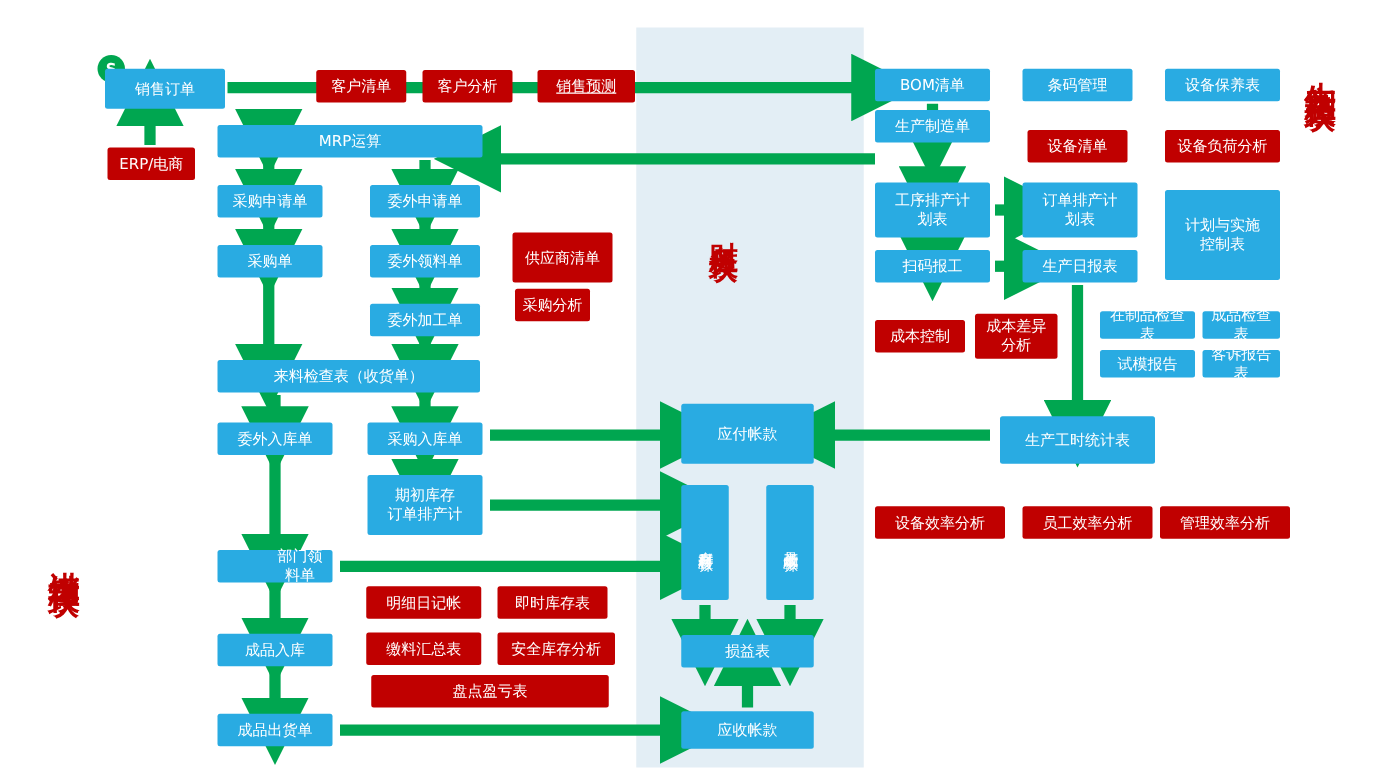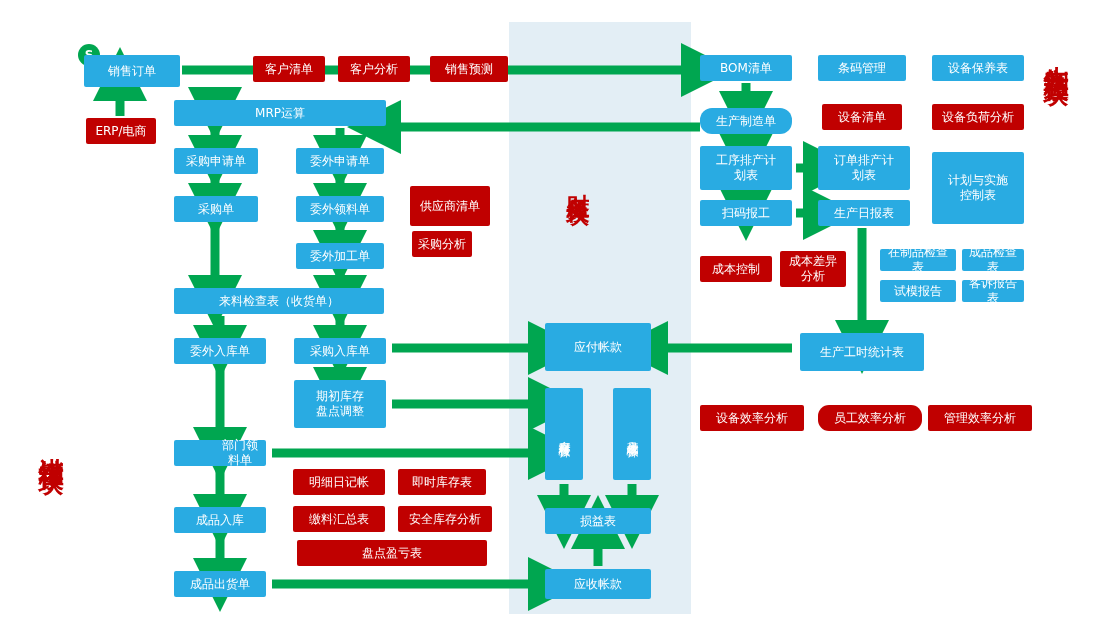--- a/index.html
+++ b/index.html
@@ -106,66 +106,66 @@
 
   <div class="side-label" style="left:36px;top:437px;">进销存模块</div>
   <div class="side-label" style="left:1041px;top:45px;">生产制造模块</div>
   <div class="side-label" style="left:565px;top:175px;font-size:23px;color:#c00000;">财务模块</div>
 
   <div id="nodes">
       <div class="node blue" style="left: 84px; top: 55px; width: 96px; height: 32px;">销售订单</div>
       <div class="node red" style="left: 86px; top: 118px; width: 70px; height: 26px;">ERP/电商</div>
       <div class="node red" style="left: 253px; top: 56px; width: 72px; height: 26px;">客户清单</div>
       <div class="node red" style="left: 338px; top: 56px; width: 72px; height: 26px;">客户分析</div>
-      <div class="node red" style="left: 430px; top: 56px; width: 78px; height: 26px;">销售预测</div>
+      <div class="node red" style="left: 430px; top: 56px; width: 78px; height: 26px; text-decoration: underline;">销售预测</div>
       <div class="node blue" style="left: 174px; top: 100px; width: 212px; height: 26px;">MRP运算</div>
       <div class="node blue" style="left: 174px; top: 148px; width: 84px; height: 26px;">采购申请单</div>
       <div class="node blue" style="left: 296px; top: 148px; width: 88px; height: 26px;">委外申请单</div>
       <div class="node blue" style="left: 174px; top: 196px; width: 84px; height: 26px;">采购单</div>
       <div class="node blue" style="left: 296px; top: 196px; width: 88px; height: 26px;">委外领料单</div>
       <div class="node blue" style="left: 296px; top: 243px; width: 88px; height: 26px;">委外加工单</div>
       <div class="node red" style="left: 410px; top: 186px; width: 80px; height: 40px;">供应商清单</div>
       <div class="node red" style="left: 412px; top: 231px; width: 60px; height: 26px;">采购分析</div>
       <div class="node blue" style="left: 174px; top: 288px; width: 210px; height: 26px;">来料检查表（收货单）</div>
       <div class="node blue" style="left: 174px; top: 338px; width: 92px; height: 26px;">委外入库单</div>
       <div class="node blue" style="left: 294px; top: 338px; width: 92px; height: 26px;">采购入库单</div>
       <div class="node blue" style="left: 294px; top: 380px; width: 92px; height: 48px; white-space: pre-line;">期初库存
-盘点调整</div>
+订单排产计</div>
       <div class="node blue" style="left: 174px; top: 440px; width: 92px; height: 26px; padding-left: 43px;">部门领料单</div>
       <div class="node blue" style="left: 174px; top: 507px; width: 92px; height: 26px;">成品入库</div>
       <div class="node blue" style="left: 174px; top: 571px; width: 92px; height: 26px;">成品出货单</div>
       <div class="node red" style="left: 293px; top: 469px; width: 92px; height: 26px;">明细日记帐</div>
       <div class="node red" style="left: 398px; top: 469px; width: 88px; height: 26px;">即时库存表</div>
       <div class="node red" style="left: 293px; top: 506px; width: 92px; height: 26px;">缴料汇总表</div>
       <div class="node red" style="left: 398px; top: 506px; width: 94px; height: 26px;">安全库存分析</div>
       <div class="node red" style="left: 297px; top: 540px; width: 190px; height: 26px;">盘点盈亏表</div>
       <div class="node blue" style="left: 545px; top: 323px; width: 106px; height: 48px;">应付帐款</div>
       <div class="node blue vert" style="left: 545px; top: 388px; width: 38px; height: 92px; writing-mode: vertical-rl; text-orientation: upright; letter-spacing: 1px;">库存材料核算</div>
       <div class="node blue vert" style="left: 613px; top: 388px; width: 38px; height: 92px; writing-mode: vertical-rl; text-orientation: upright; letter-spacing: 1px;">产品成本核算</div>
       <div class="node blue" style="left: 545px; top: 508px; width: 106px; height: 26px;">损益表</div>
       <div class="node blue" style="left: 545px; top: 569px; width: 106px; height: 30px;">应收帐款</div>
       <div class="node blue" style="left: 700px; top: 55px; width: 92px; height: 26px;">BOM清单</div>
       <div class="node blue" style="left: 818px; top: 55px; width: 88px; height: 26px;">条码管理</div>
       <div class="node blue" style="left: 932px; top: 55px; width: 92px; height: 26px;">设备保养表</div>
-      <div class="node blue" style="left: 700px; top: 108px; width: 92px; height: 26px; border-radius: 12px;">生产制造单</div>
+      <div class="node blue" style="left: 700px; top: 88px; width: 92px; height: 26px;">生产制造单</div>
       <div class="node red" style="left: 822px; top: 104px; width: 80px; height: 26px; text-align: right;">设备清单</div>
       <div class="node red" style="left: 932px; top: 104px; width: 92px; height: 26px;">设备负荷分析</div>
       <div class="node blue" style="left: 700px; top: 146px; width: 92px; height: 44px; white-space: pre-line;">工序排产计
 划表</div>
       <div class="node blue" style="left: 818px; top: 146px; width: 92px; height: 44px; white-space: pre-line;">订单排产计
 划表</div>
       <div class="node blue" style="left: 932px; top: 152px; width: 92px; height: 72px; white-space: pre-line;">计划与实施
 控制表</div>
       <div class="node blue" style="left: 700px; top: 200px; width: 92px; height: 26px;">扫码报工</div>
       <div class="node blue" style="left: 818px; top: 200px; width: 92px; height: 26px;">生产日报表</div>
       <div class="node red" style="left: 700px; top: 256px; width: 72px; height: 26px;">成本控制</div>
       <div class="node red" style="left: 780px; top: 251px; width: 66px; height: 36px; white-space: pre-line;">成本差异
 分析</div>
       <div class="node blue" style="left: 880px; top: 249px; width: 76px; height: 22px;">在制品检查表</div>
       <div class="node blue" style="left: 962px; top: 249px; width: 62px; height: 22px;">成品检查表</div>
       <div class="node blue" style="left: 880px; top: 280px; width: 76px; height: 22px;">试模报告</div>
       <div class="node blue" style="left: 962px; top: 280px; width: 62px; height: 22px;">客诉报告表</div>
       <div class="node blue" style="left: 800px; top: 333px; width: 124px; height: 38px;">生产工时统计表</div>
       <div class="node red" style="left: 700px; top: 405px; width: 104px; height: 26px;">设备效率分析</div>
-      <div class="node red" style="left: 818px; top: 405px; width: 104px; height: 26px; border-radius: 11px;">员工效率分析</div>
+      <div class="node red" style="left: 818px; top: 405px; width: 104px; height: 26px;">员工效率分析</div>
       <div class="node red" style="left: 928px; top: 405px; width: 104px; height: 26px;">管理效率分析</div>
     </div>
 </div>
 
 </body></html>

